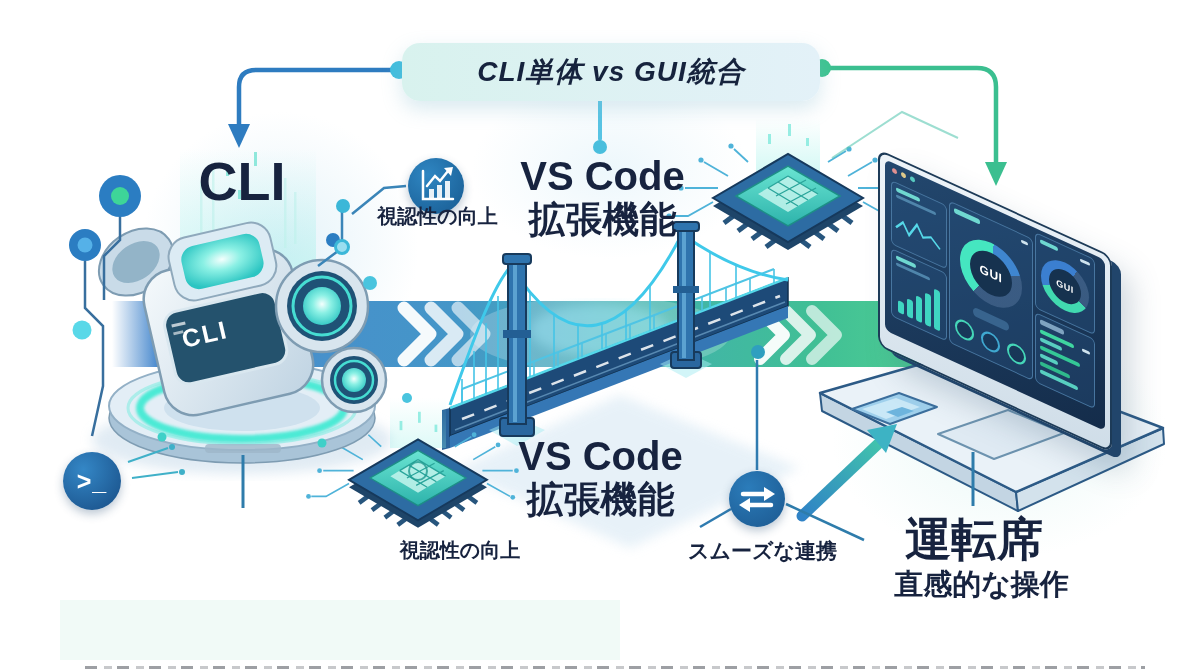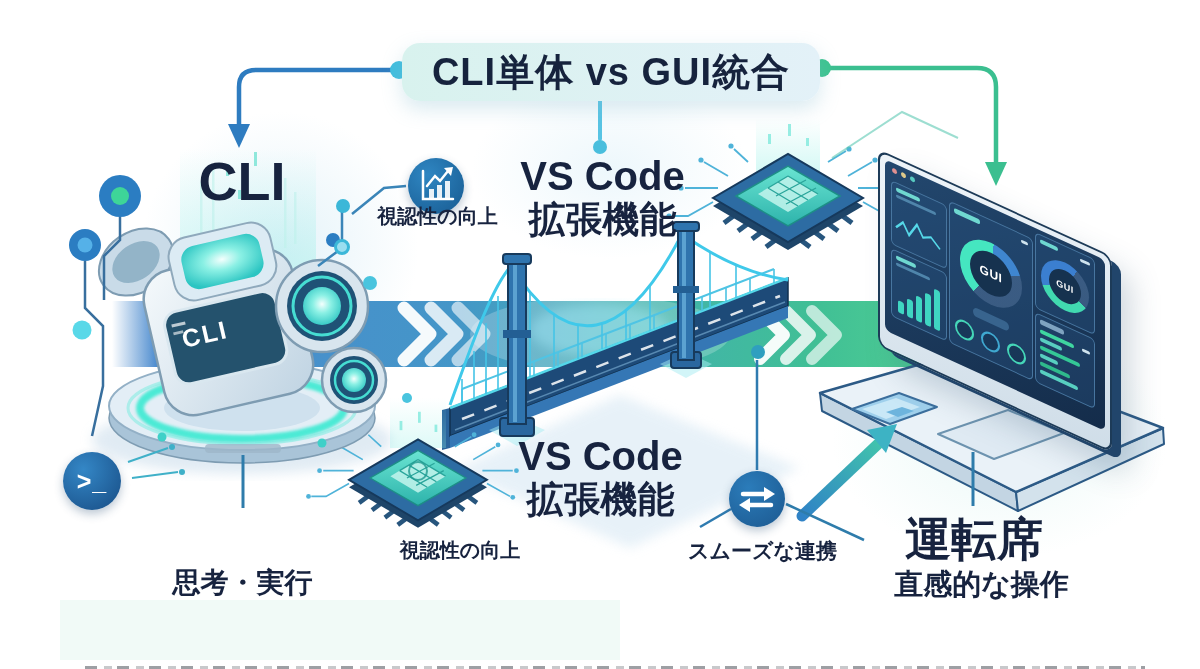--- a/index.html
+++ b/index.html
@@ -35,21 +35,21 @@
   #art-front{z-index:3;}
   .bottom-marks{
     position:absolute;left:85px;width:1060px;height:3px;bottom:0;opacity:.65;z-index:5;
     background:repeating-linear-gradient(90deg, rgba(40,45,55,.7) 0 12px, rgba(40,45,55,0) 12px 19px, rgba(40,45,55,.4) 19px 27px, rgba(40,45,55,0) 27px 32px);
   }
   .title-pill{
     position:absolute;left:402px;top:43px;width:418px;height:58px;z-index:4;
     background:linear-gradient(90deg,#d8f2ee,#e3f1f8);
     border-radius:18px;display:flex;align-items:center;justify-content:center;
     box-shadow:0 8px 20px rgba(130,185,205,.30);
-    color:#16233d;font-size:38px;font-weight:800;letter-spacing:1px;
+    color:#16233d;font-size:28px;font-weight:800;letter-spacing:1px;font-style:italic;
   }
 </style>
 </head>
 <body>
 
 <div id="stage">
 
   <div class="wash" style="left:140px;top:110px;width:280px;height:280px;background:radial-gradient(ellipse at center,rgba(205,232,244,.55),rgba(205,232,244,0) 70%);"></div>
   <div class="wash" style="left:470px;top:80px;width:280px;height:180px;background:radial-gradient(ellipse at center,rgba(215,238,248,.45),rgba(215,238,248,0) 70%);"></div>
   <div class="wash" style="left:830px;top:320px;width:340px;height:240px;background:radial-gradient(ellipse at center,rgba(205,240,235,.4),rgba(205,240,235,0) 70%);"></div>
@@ -416,21 +416,20 @@
   <div class="label" style="left:488px;top:434px;width:225px;line-height:44px;">
     <div style="font-size:40px;font-weight:800;">VS Code</div>
     <div style="font-size:37px;font-weight:800;">拡張機能</div>
   </div>
   <div class="label" style="left:370px;top:537px;width:180px;font-size:20px;font-weight:700;">視認性の向上</div>
 
   <div class="icon-circle" style="left:63px;top:452px;width:58px;height:58px;background:radial-gradient(circle at 35% 30%,#3487c6,#174c84);">
     <span style="color:#ffffff;font-size:25px;font-weight:800;letter-spacing:1px;">&gt;_</span>
   </div>
 
-  <div class="label" style="left:140px;top:564px;width:205px;font-size:28px;font-weight:800;">思考・実行</div>
 
   <div class="icon-circle" style="left:729px;top:471px;width:56px;height:56px;background:radial-gradient(circle at 35% 30%,#2b7cba,#1c588f);">
     <svg width="56" height="56" viewBox="0 0 56 56">
       <path d="M14,23 H36" stroke="#ffffff" stroke-width="4.5" stroke-linecap="round"></path>
       <polygon points="35,16 46,23 35,30" fill="#ffffff"></polygon>
       <path d="M42,34 H20" stroke="#ffffff" stroke-width="4.5" stroke-linecap="round"></path>
       <polygon points="21,27 10,34 21,41" fill="#ffffff"></polygon>
     </svg>
   </div>
   <div class="label" style="left:670px;top:537px;width:185px;font-size:21px;font-weight:700;">スムーズな連携</div>

